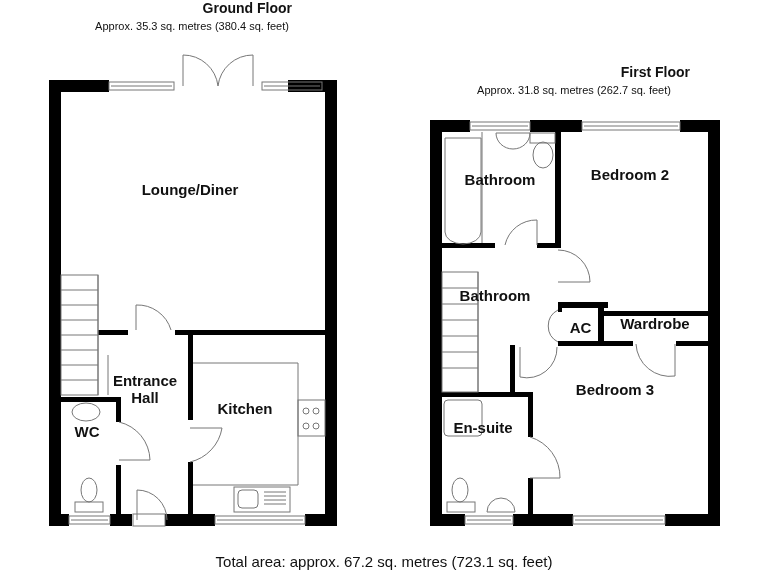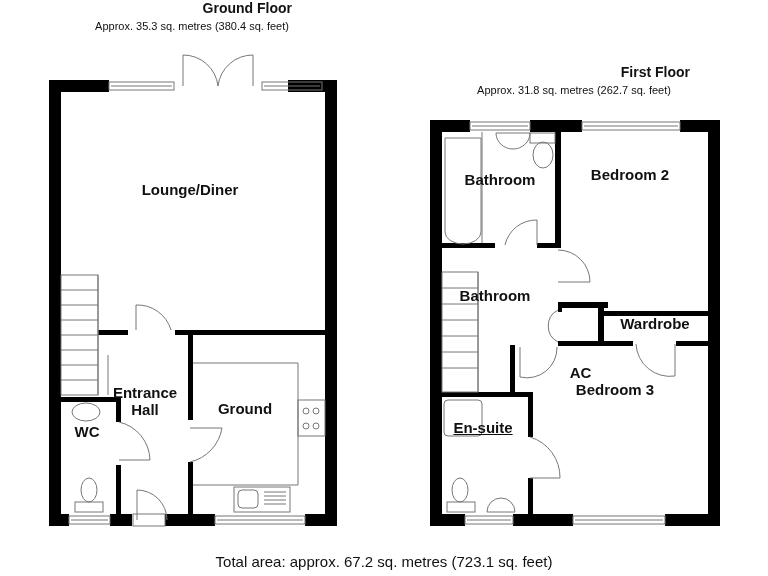--- a/index.html
+++ b/index.html
@@ -159,28 +159,28 @@
     <ellipse cx="460" cy="490" rx="8" ry="12"></ellipse>
     <rect x="447" y="502" width="28" height="10"></rect>
     <path d="M487 512 A14 14 0 0 1 515 512 Z"></path>
   </g>
 </svg>
 
 <div class="label" data-name="room-label-lounge-diner" style="left:110px; width:160px; top:181px;">Lounge/Diner</div>
 <div class="label" data-name="room-label-entrance-hall" style="left:100px; width:90px; top:372px;">
   <span data-name="entrance-hall-text">Entrance Hall</span>
 </div>
-<div class="label" data-name="room-label-kitchen" style="left:200px; width:90px; top:400px;">Ground</div>
+<div class="label" data-name="room-label-kitchen" style="left:200px; width:90px; top:400px;">Kitchen</div>
 <div class="label" data-name="room-label-wc" style="left:62px; width:50px; top:423px;">WC</div>
 
 <div class="label" data-name="room-label-bathroom" style="left:450px; width:100px; top:153px;margin-top:18px;">Bathroom</div>
 <div class="label" data-name="room-label-bedroom-2" style="left:575px; width:110px; top:166px;">Bedroom 2</div>
 <div class="label" data-name="room-label-landing" style="left:450px; width:90px; top:287px;">Bathroom</div>
-<div class="label" data-name="room-label-ac" style="left:563px; width:35px; top:319px;margin-top:45px;">AC</div>
+<div class="label" data-name="room-label-ac" style="left:563px; width:35px; top:319px;">AC</div>
 <div class="label" data-name="room-label-wardrobe" style="left:605px; width:100px; top:315px;">Wardrobe</div>
 <div class="label" data-name="room-label-bedroom-1" style="left:560px; width:110px; top:381px;">Bedroom 3</div>
-<div class="label" data-name="room-label-en-suite" style="left:442px; width:82px; top:419px;text-decoration:underline;">En-suite</div>
+<div class="label" data-name="room-label-en-suite" style="left:442px; width:82px; top:419px;">En-suite</div>
 
 <div class="footer" data-name="total-area">Total area: approx. 67.2 sq. metres (723.1 sq. feet)</div>
 
 <style>
-  [data-name="room-label-entrance-hall"] span { display:block; width:70px; margin:12px auto; white-space:normal; }
+  [data-name="room-label-entrance-hall"] span { display:block; width:70px; margin:0 auto; white-space:normal; }
 </style>
 
 </body></html>

